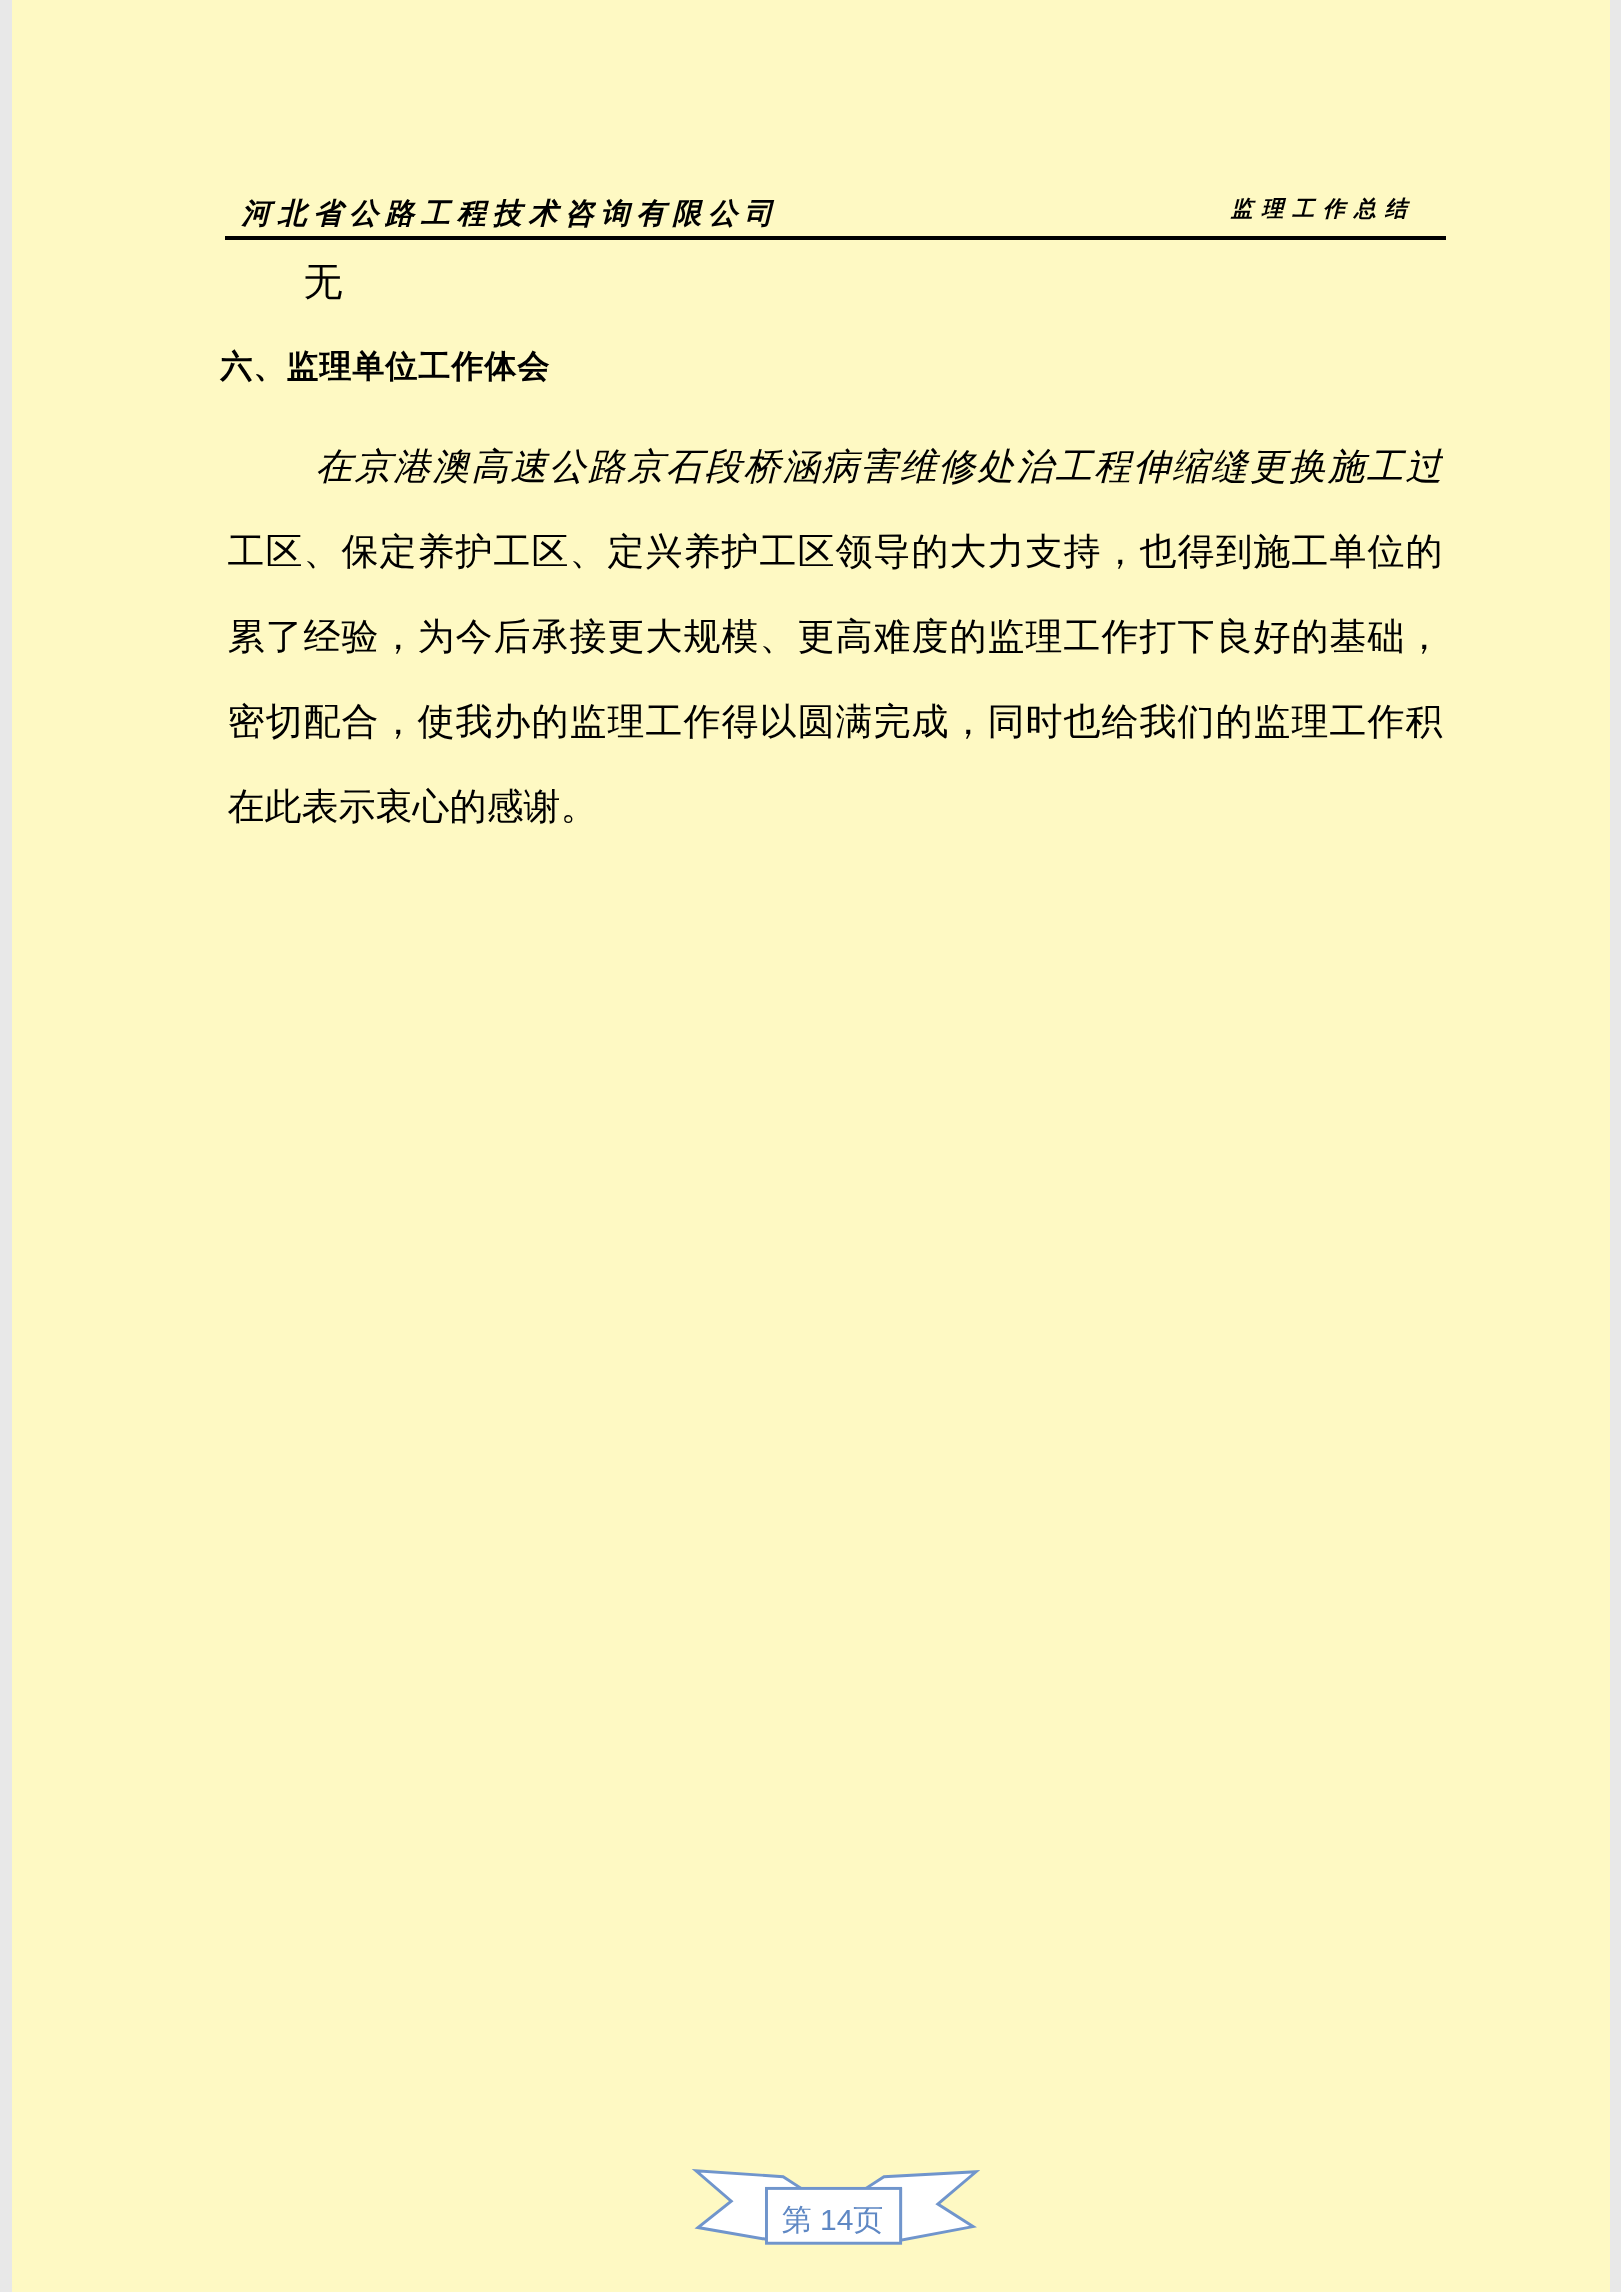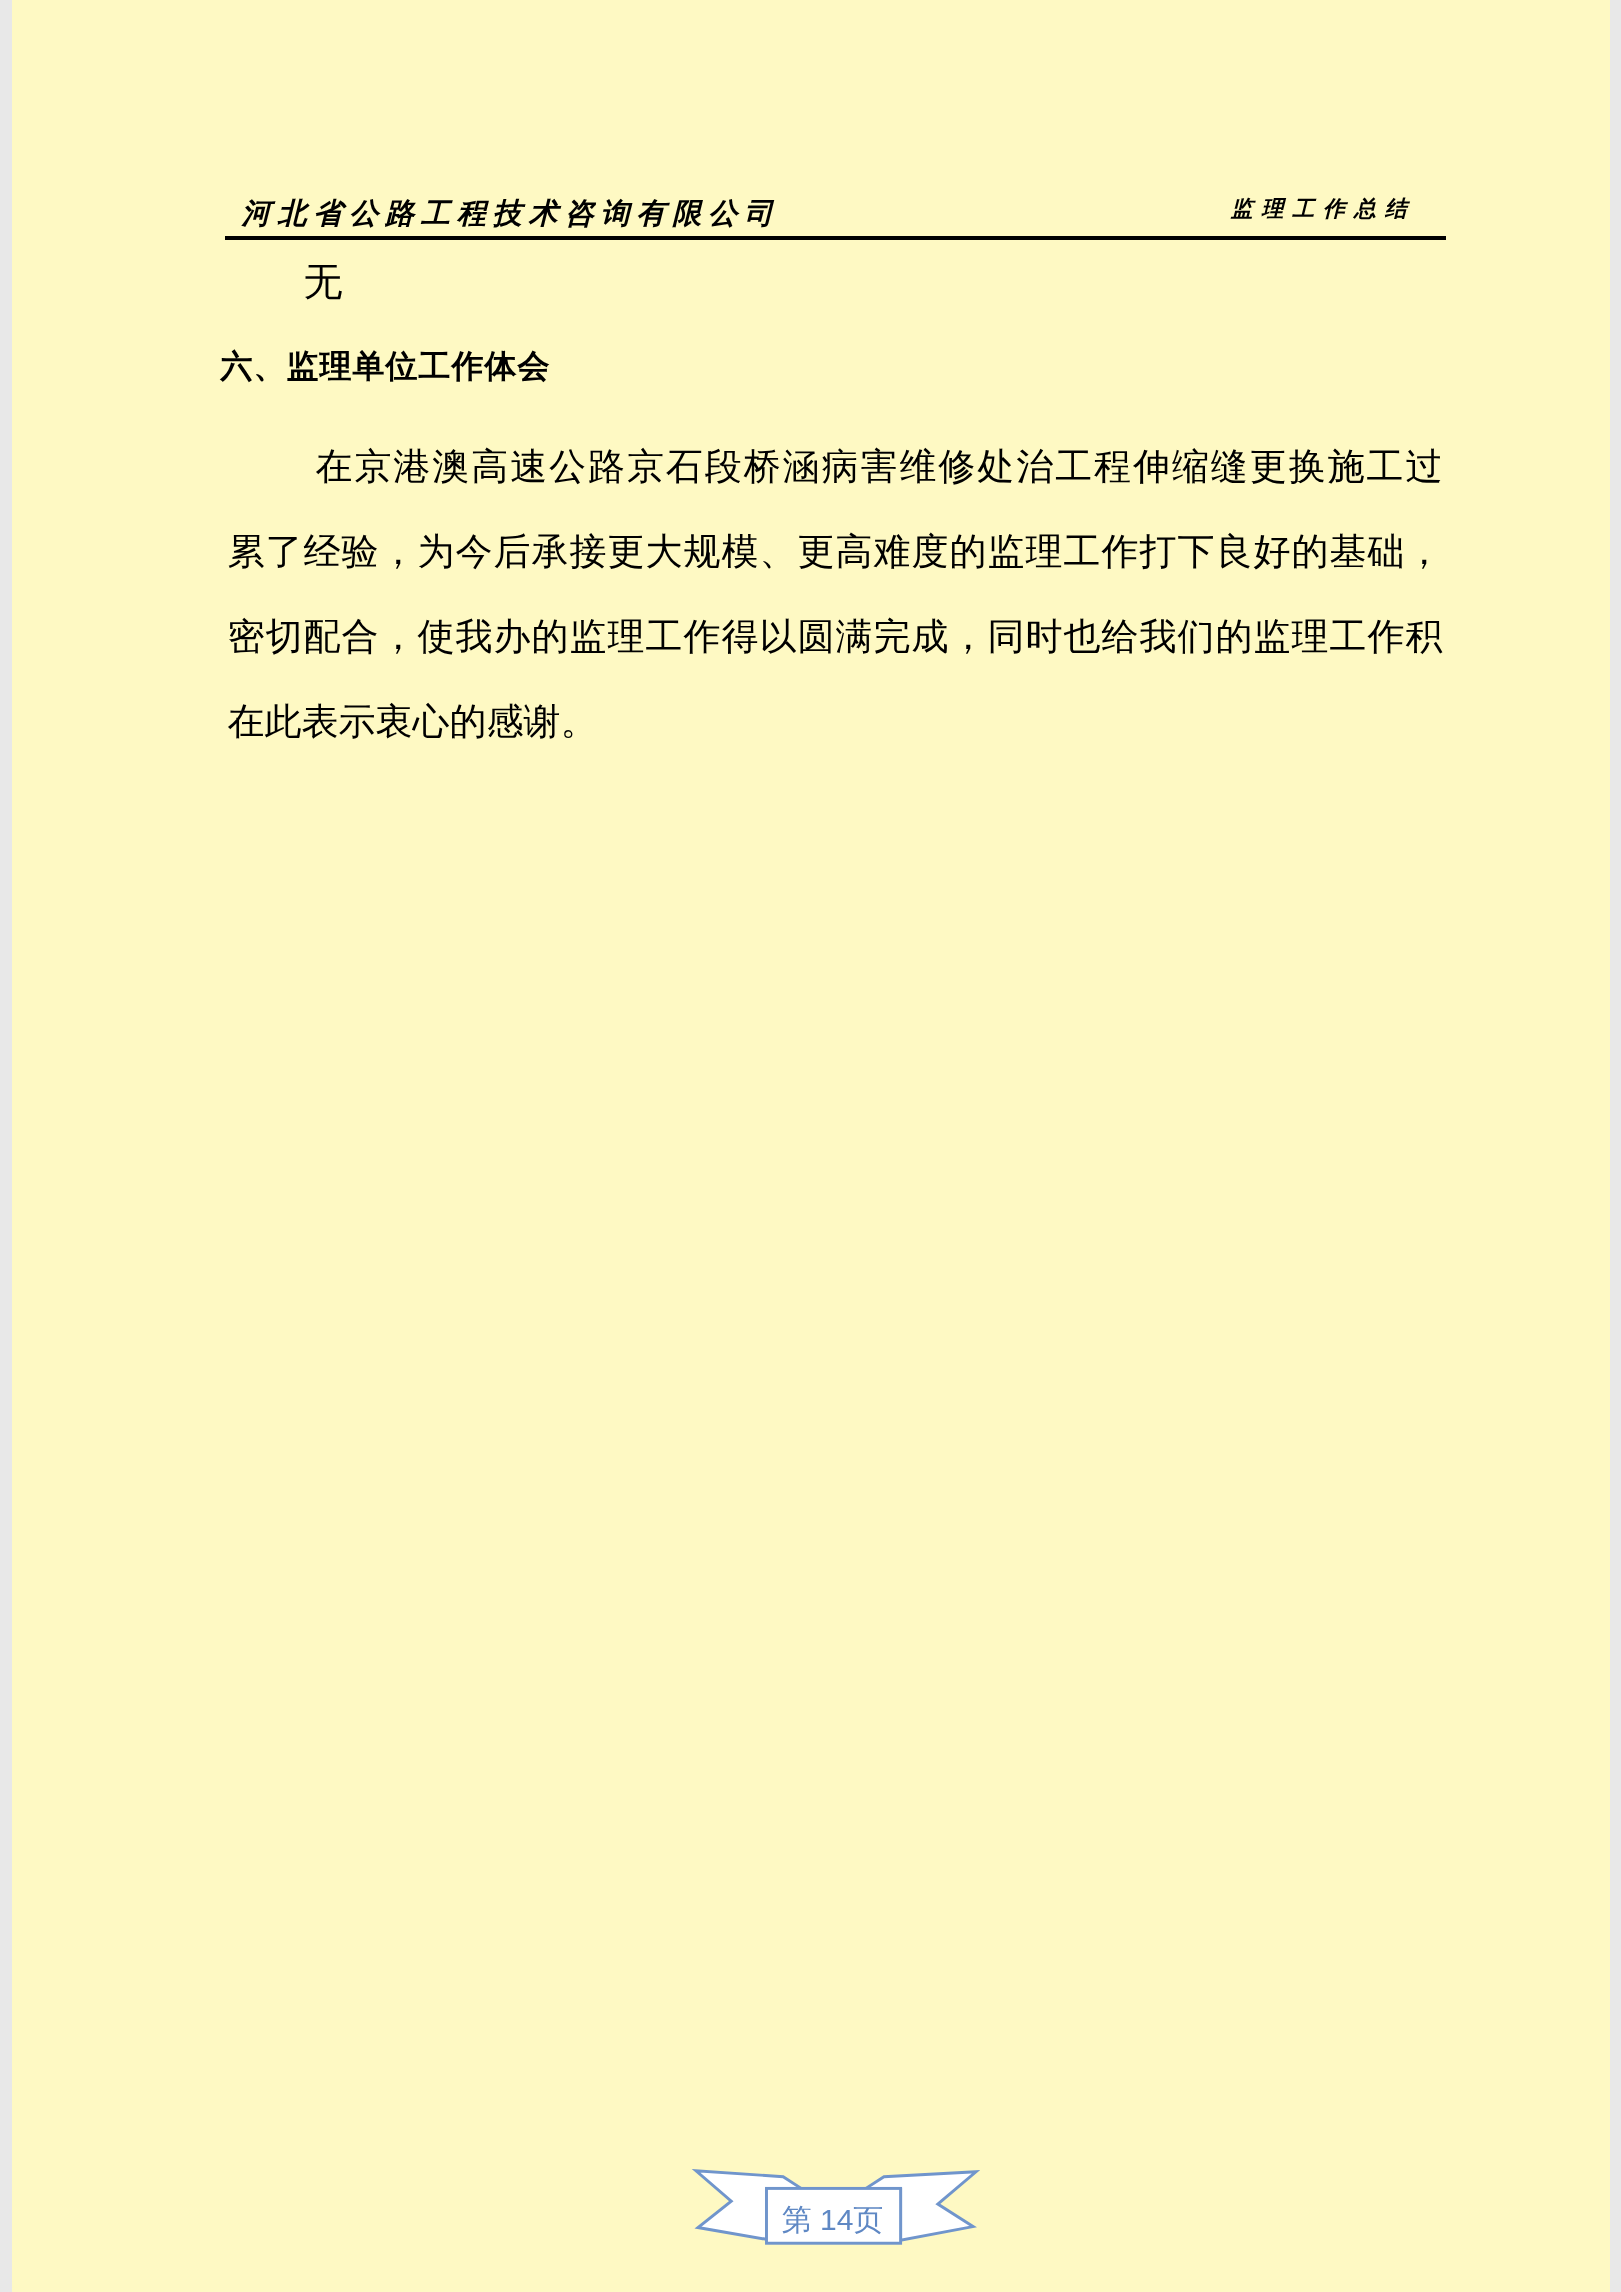--- a/index.html
+++ b/index.html
@@ -69,21 +69,21 @@
     width: 1215px;
     font-size: 37px;
     line-height: 85px;
   }
   .para-line {
     text-align: justify;
     text-align-last: justify;
     height: 85px;
     overflow: hidden;
   }
-  .para-line.first { text-indent: 88px; }
+  .para-line.first { text-indent: 88px; font-style: italic; }
   .para-line.last  { text-align: center; text-align-last: left; }
   
   .ribbon-svg {
     position: absolute;
     left: 667px;
     top: 2161px;
     width: 314px;
     height: 93px;
   }
   .ribbon-shape {
@@ -115,20 +115,21 @@
     <div class="header-right">监理工作总结</div>
     <div class="header-rule"></div>
   </div>
 
   <div class="answer-text">无</div>
 
   <div class="section-heading">六、监理单位工作体会</div>
 
   <div class="body-paragraph">
     <div class="para-line first">在京港澳高速公路京石段桥涵病害维修处治工程伸缩缝更换施工过</div>
+    <div class="para-line">工区、保定养护工区、定兴养护工区领导的大力支持，也得到施工单位的</div>
     <div class="para-line">累了经验，为今后承接更大规模、更高难度的监理工作打下良好的基础，</div>
     <div class="para-line">密切配合，使我办的监理工作得以圆满完成，同时也给我们的监理工作积</div>
     <div class="para-line last">在此表示衷心的感谢。</div>
   </div>
 
   <svg class="ribbon-svg" viewBox="680 2205 320 95" xmlns="http://www.w3.org/2000/svg">
     <path class="ribbon-shape" d="M 806 2234 L 786 2221 L 697 2215 L 733 2246 L 699 2273 L 769 2285 L 769 2234 Z"></path>
     <path class="ribbon-shape" d="M 869 2234 L 889 2221 L 983 2216 L 944 2249 L 980 2272 L 906 2286 L 906 2234 Z"></path>
     <rect class="ribbon-shape" x="769" y="2233" width="137" height="56"></rect>
   </svg>

